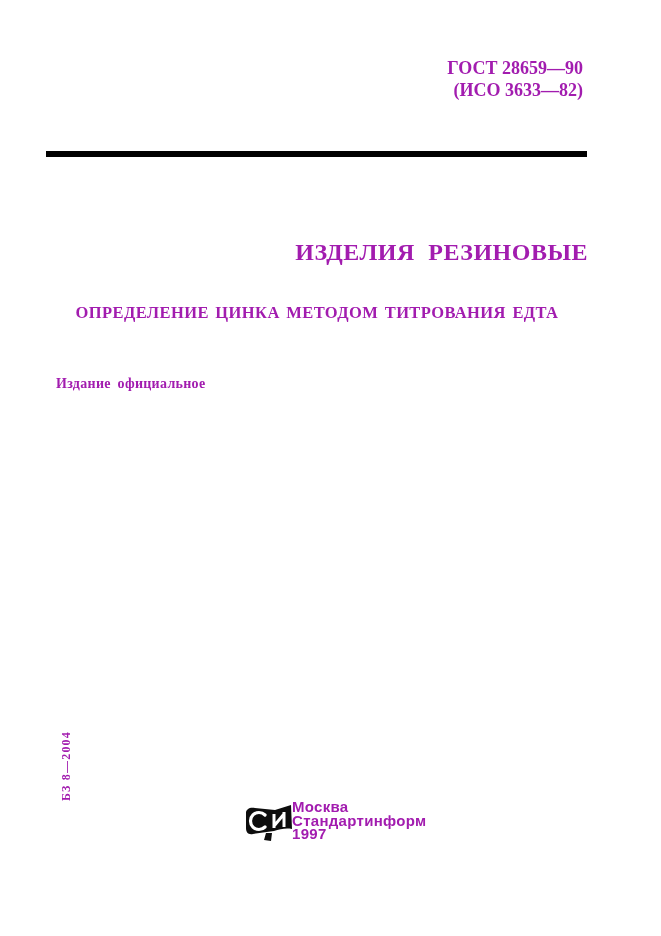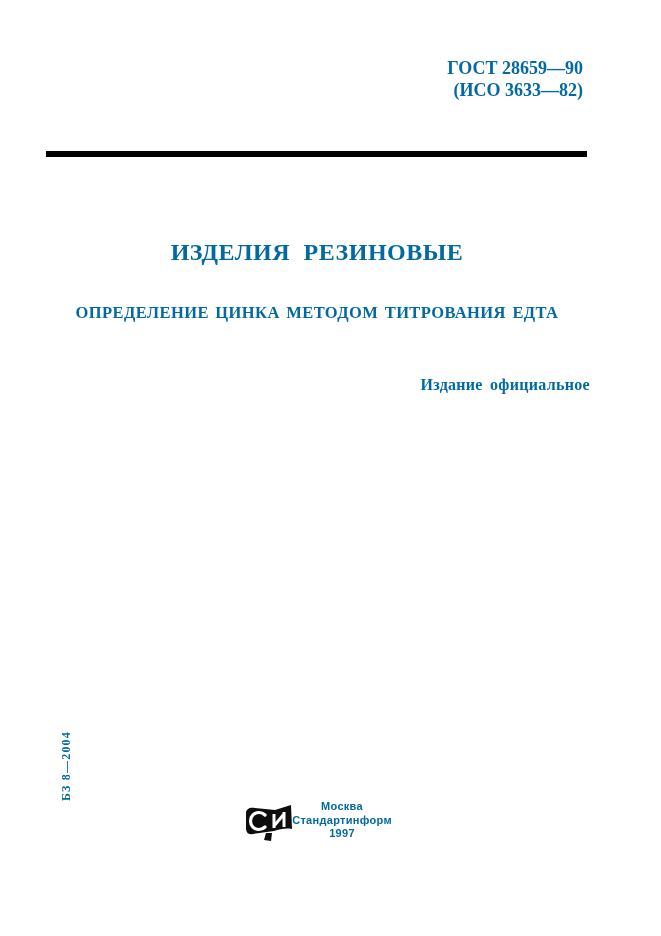--- a/index.html
+++ b/index.html
@@ -2,21 +2,21 @@
 <html><head>
 <meta charset="utf-8">
 <style>
   html, body { margin: 0; padding: 0; background: #888; }
   .page {
     position: relative;
     width: 661px;
     height: 936px;
     margin: 0 auto;
     background: #ffffff;
-    color: #0369a1;
+    color: #a21caf;
     font-family: "Liberation Serif", serif;
     overflow: hidden;
   }
   .doc-code {
     position: absolute;
     top: 57px;
     right: 78px;
     text-align: right;
     font-weight: bold;
     font-size: 18px;
@@ -40,21 +40,21 @@
     width: 541px;
     height: 6px;
     background: #000;
   }
   .title {
     position: absolute;
     left: 46px;
     width: 542px;
     top: 239px;
     margin: 0;
-    text-align: center;
+    text-align: right;
     font-weight: bold;
     font-size: 24px;
     letter-spacing: 0.5px;
     word-spacing: 7px;
     white-space: nowrap;
   }
   .subtitle {
     position: absolute;
     left: 46px;
     width: 542px;
@@ -62,26 +62,26 @@
     margin: 0;
     text-align: center;
     font-weight: bold;
     font-size: 16.5px;
     letter-spacing: 0.4px;
     word-spacing: 2px;
     white-space: nowrap;
   }
   .edition {
     position: absolute;
-    left: 48px;
+    left: 56px;
     width: 542px;
     top: 376px;
-    text-align: right;
+    text-align: left;
     font-weight: bold;
-    font-size: 16px;
+    font-size: 14px;
     letter-spacing: 0.3px;
     word-spacing: 3px;
   }
   .spine {
     position: absolute;
     left: 59px;
     top: 731px;
     writing-mode: vertical-rl;
     transform: rotate(180deg);
     font-weight: bold;
@@ -95,24 +95,24 @@
     top: 804px;
     width: 53px;
     height: 38px;
     display: block;
   }
   .imprint-text {
     position: absolute;
     left: 292px;
     top: 800px;
     width: 100px;
-    text-align: center;
+    text-align: left;
     font-family: "Liberation Sans", sans-serif;
     font-weight: bold;
-    font-size: 11px;
+    font-size: 15px;
     line-height: 13.5px;
     letter-spacing: 0.3px;
   }
 </style>
 </head>
 <body>
 
 <div class="page">
 
   <div class="doc-code">

